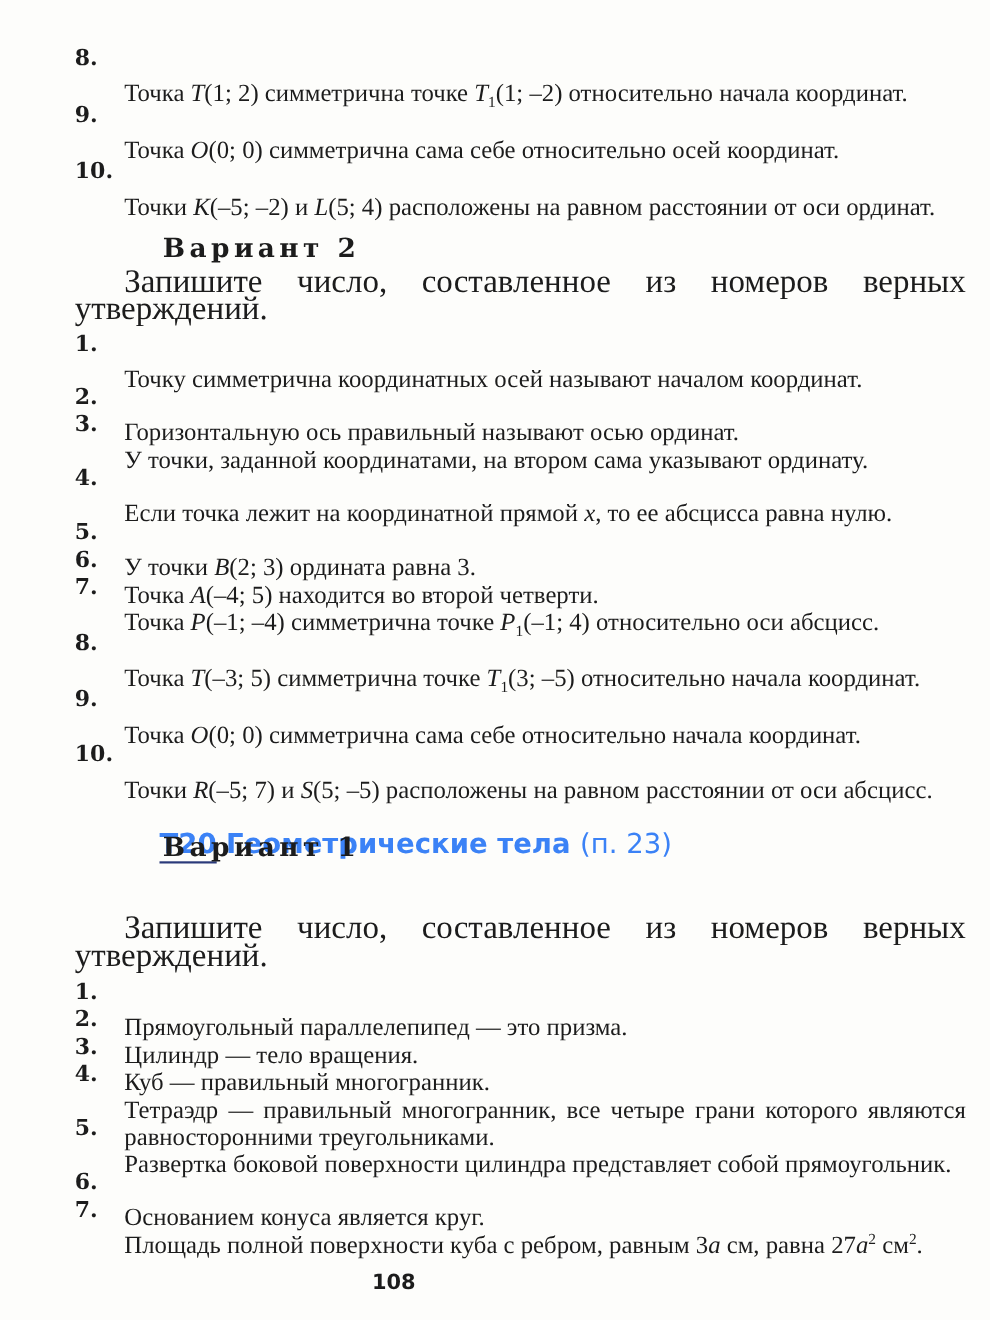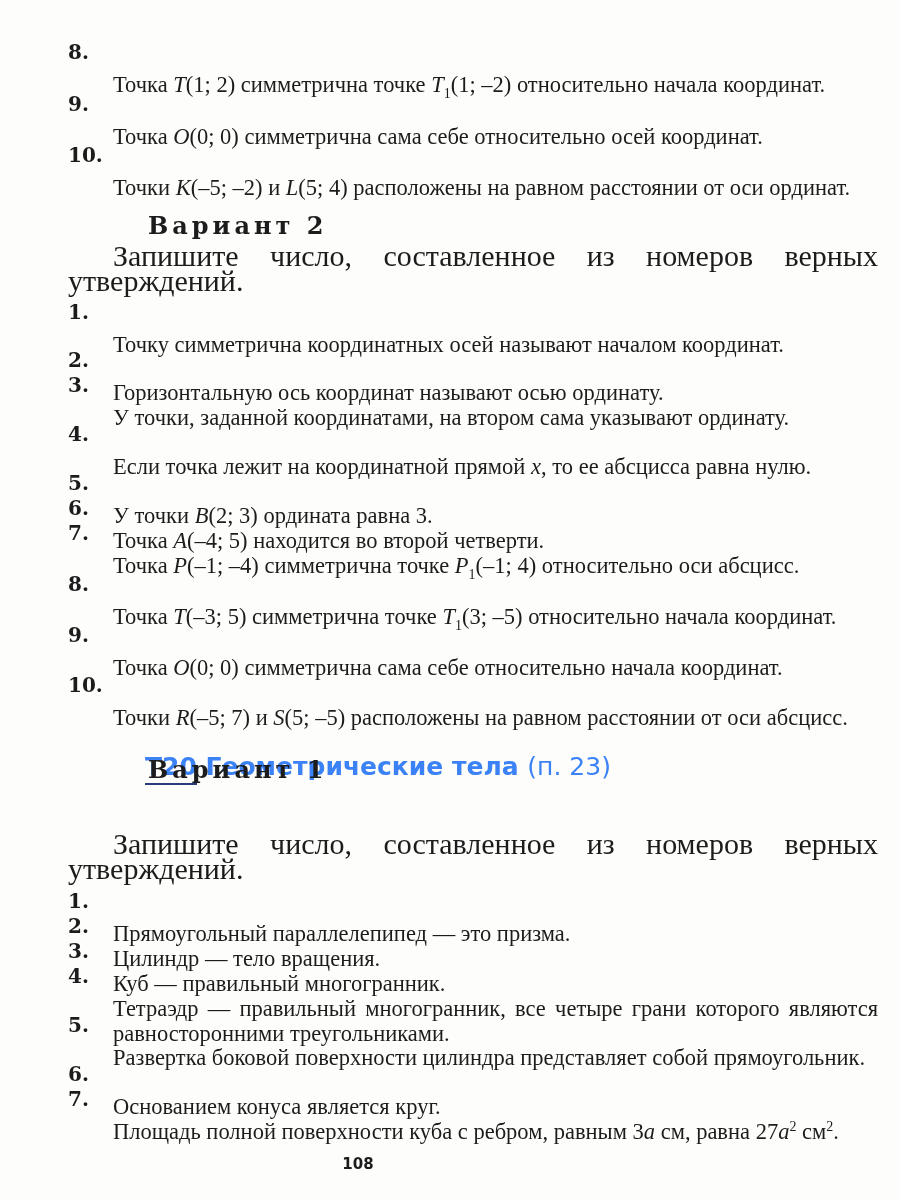--- a/index.html
+++ b/index.html
@@ -10,21 +10,21 @@
     .page { position:absolute; left:0; top:0; width:900px; height:1200px; }
     .item { position:absolute; left:68px; width:810px; font-size:22.5px; line-height:24.8px; }
     .num { position:absolute; left:0; top:0; font-weight:bold; font-family:"DejaVu Serif",serif; font-size:20px; }
     .txt { margin-left:45px; text-align:justify;margin-top:33px; }
     .txt i { font-style:italic; }
     .variant { position:absolute; left:148px; font-family:"DejaVu Serif",serif; font-weight:bold; font-size:24px; letter-spacing:4px; }
     .intro { position:absolute; left:68px; width:810px; font-size:30px; line-height:24.8px; text-indent:45px; text-align:justify; }
     .section { position:absolute; left:145px; top:752px; font-family:"DejaVu Sans",sans-serif; font-size:25px; font-weight:bold; color:#3b82f6; }
     .section .code { border-bottom:2px solid #2a3a7a; padding-bottom:2px; }
     .section .ref { font-weight:normal; }
-    .pagenum { position:absolute; left:0; width:716px; top:1155px; text-align:center; font-family:"DejaVu Sans",sans-serif; font-weight:bold; font-size:15px; }
+    .pagenum { position:absolute; left:0; width:716px; top:1155px; text-align:center; font-family:"DejaVu Sans",sans-serif; font-weight:bold; font-size:19px; }
     sub, sup { font-size:14px; line-height:0; }
   </style>
 </head>
 <body>
 
 <div class="page">
 
   <div class="item" style="top:40px">
     <span class="num">8.</span>
     <div class="txt">Точка <i>T</i>(1; 2) симметрична точке <i>T</i><sub>1</sub>(1; –2) относительно начала координат.</div>
@@ -40,21 +40,21 @@
 
   <div class="variant" style="top:211px">Вариант 2</div>
   <div class="intro" style="top:244px">Запишите число, составленное из номеров верных утверждений.</div>
 
   <div class="item" style="top:300px">
     <span class="num">1.</span>
     <div class="txt">Точку симметрична координатных осей называют началом координат.</div>
   </div>
   <div class="item" style="top:348px">
     <span class="num">2.</span>
-    <div class="txt">Горизонтальную ось координат называют осью ординату.</div>
+    <div class="txt">Горизонтальную ось правильный называют осью ординат.</div>
   </div>
   <div class="item" style="top:373px">
     <span class="num">3.</span>
     <div class="txt">У точки, заданной координатами, на втором сама указывают ординату.</div>
   </div>
   <div class="item" style="top:422px">
     <span class="num">4.</span>
     <div class="txt">Если точка лежит на координатной прямой <i>x</i>, то ее абсцисса равна нулю.</div>
   </div>
   <div class="item" style="top:471px">

